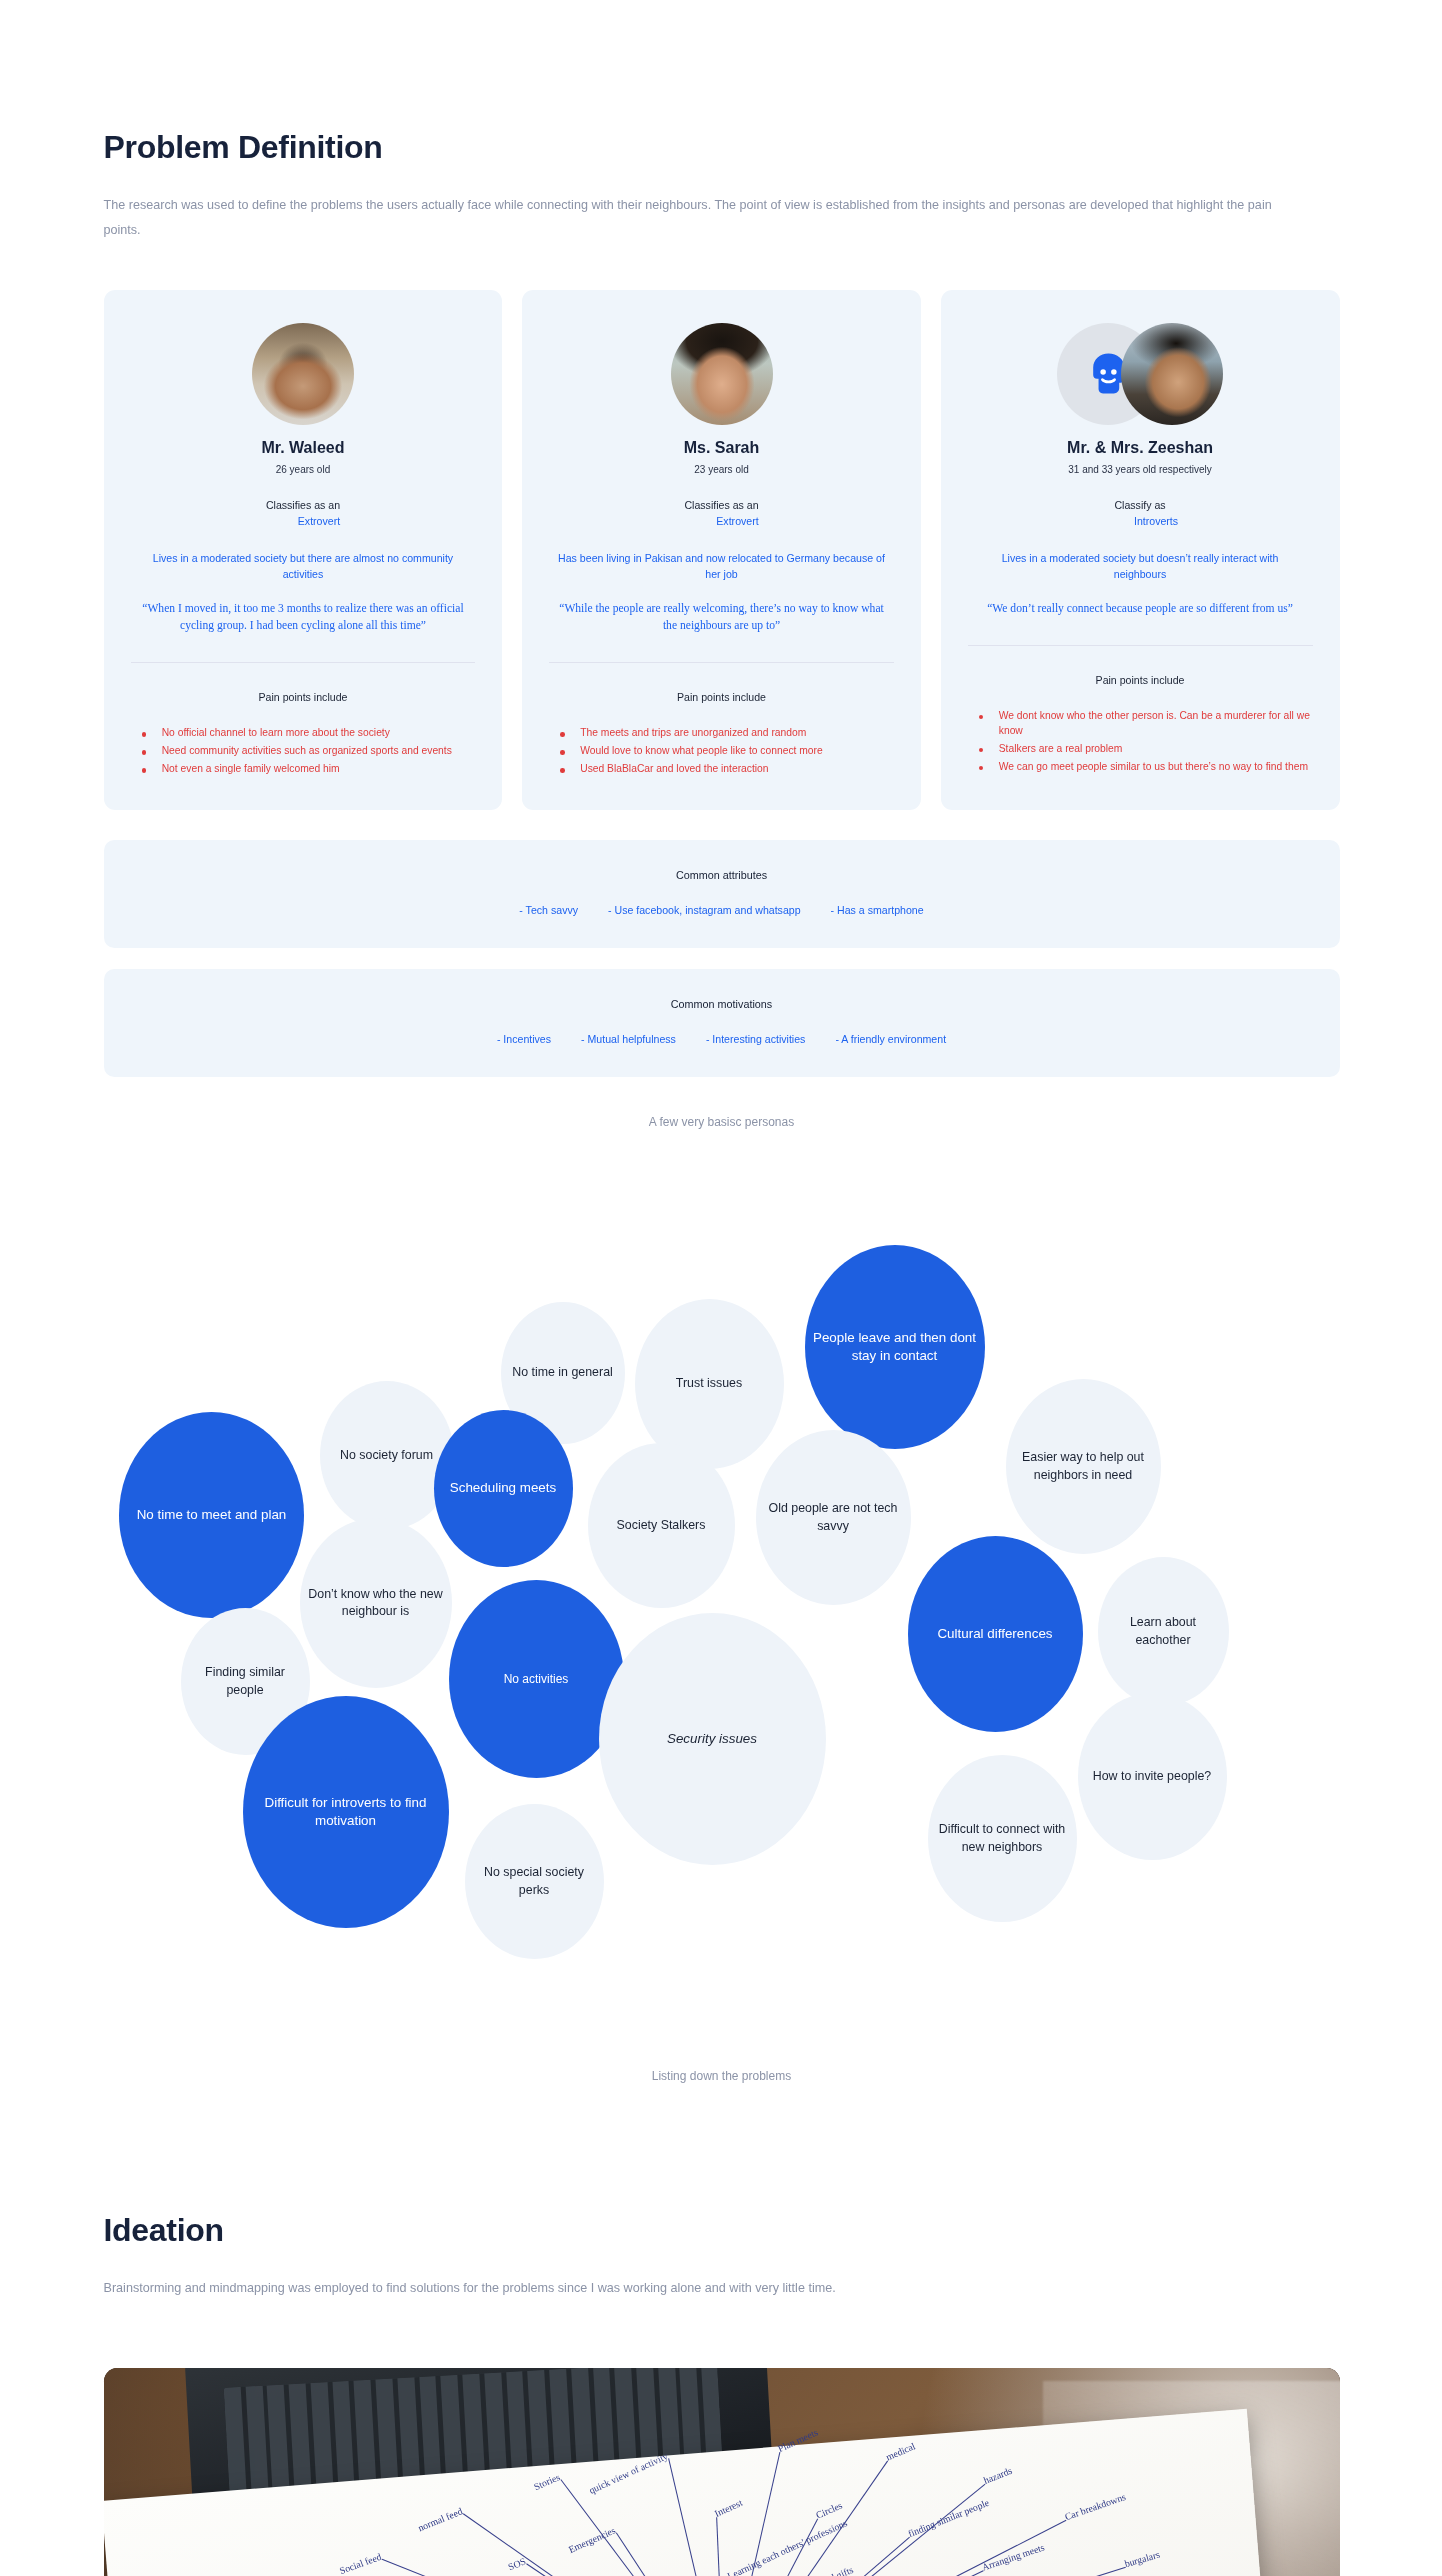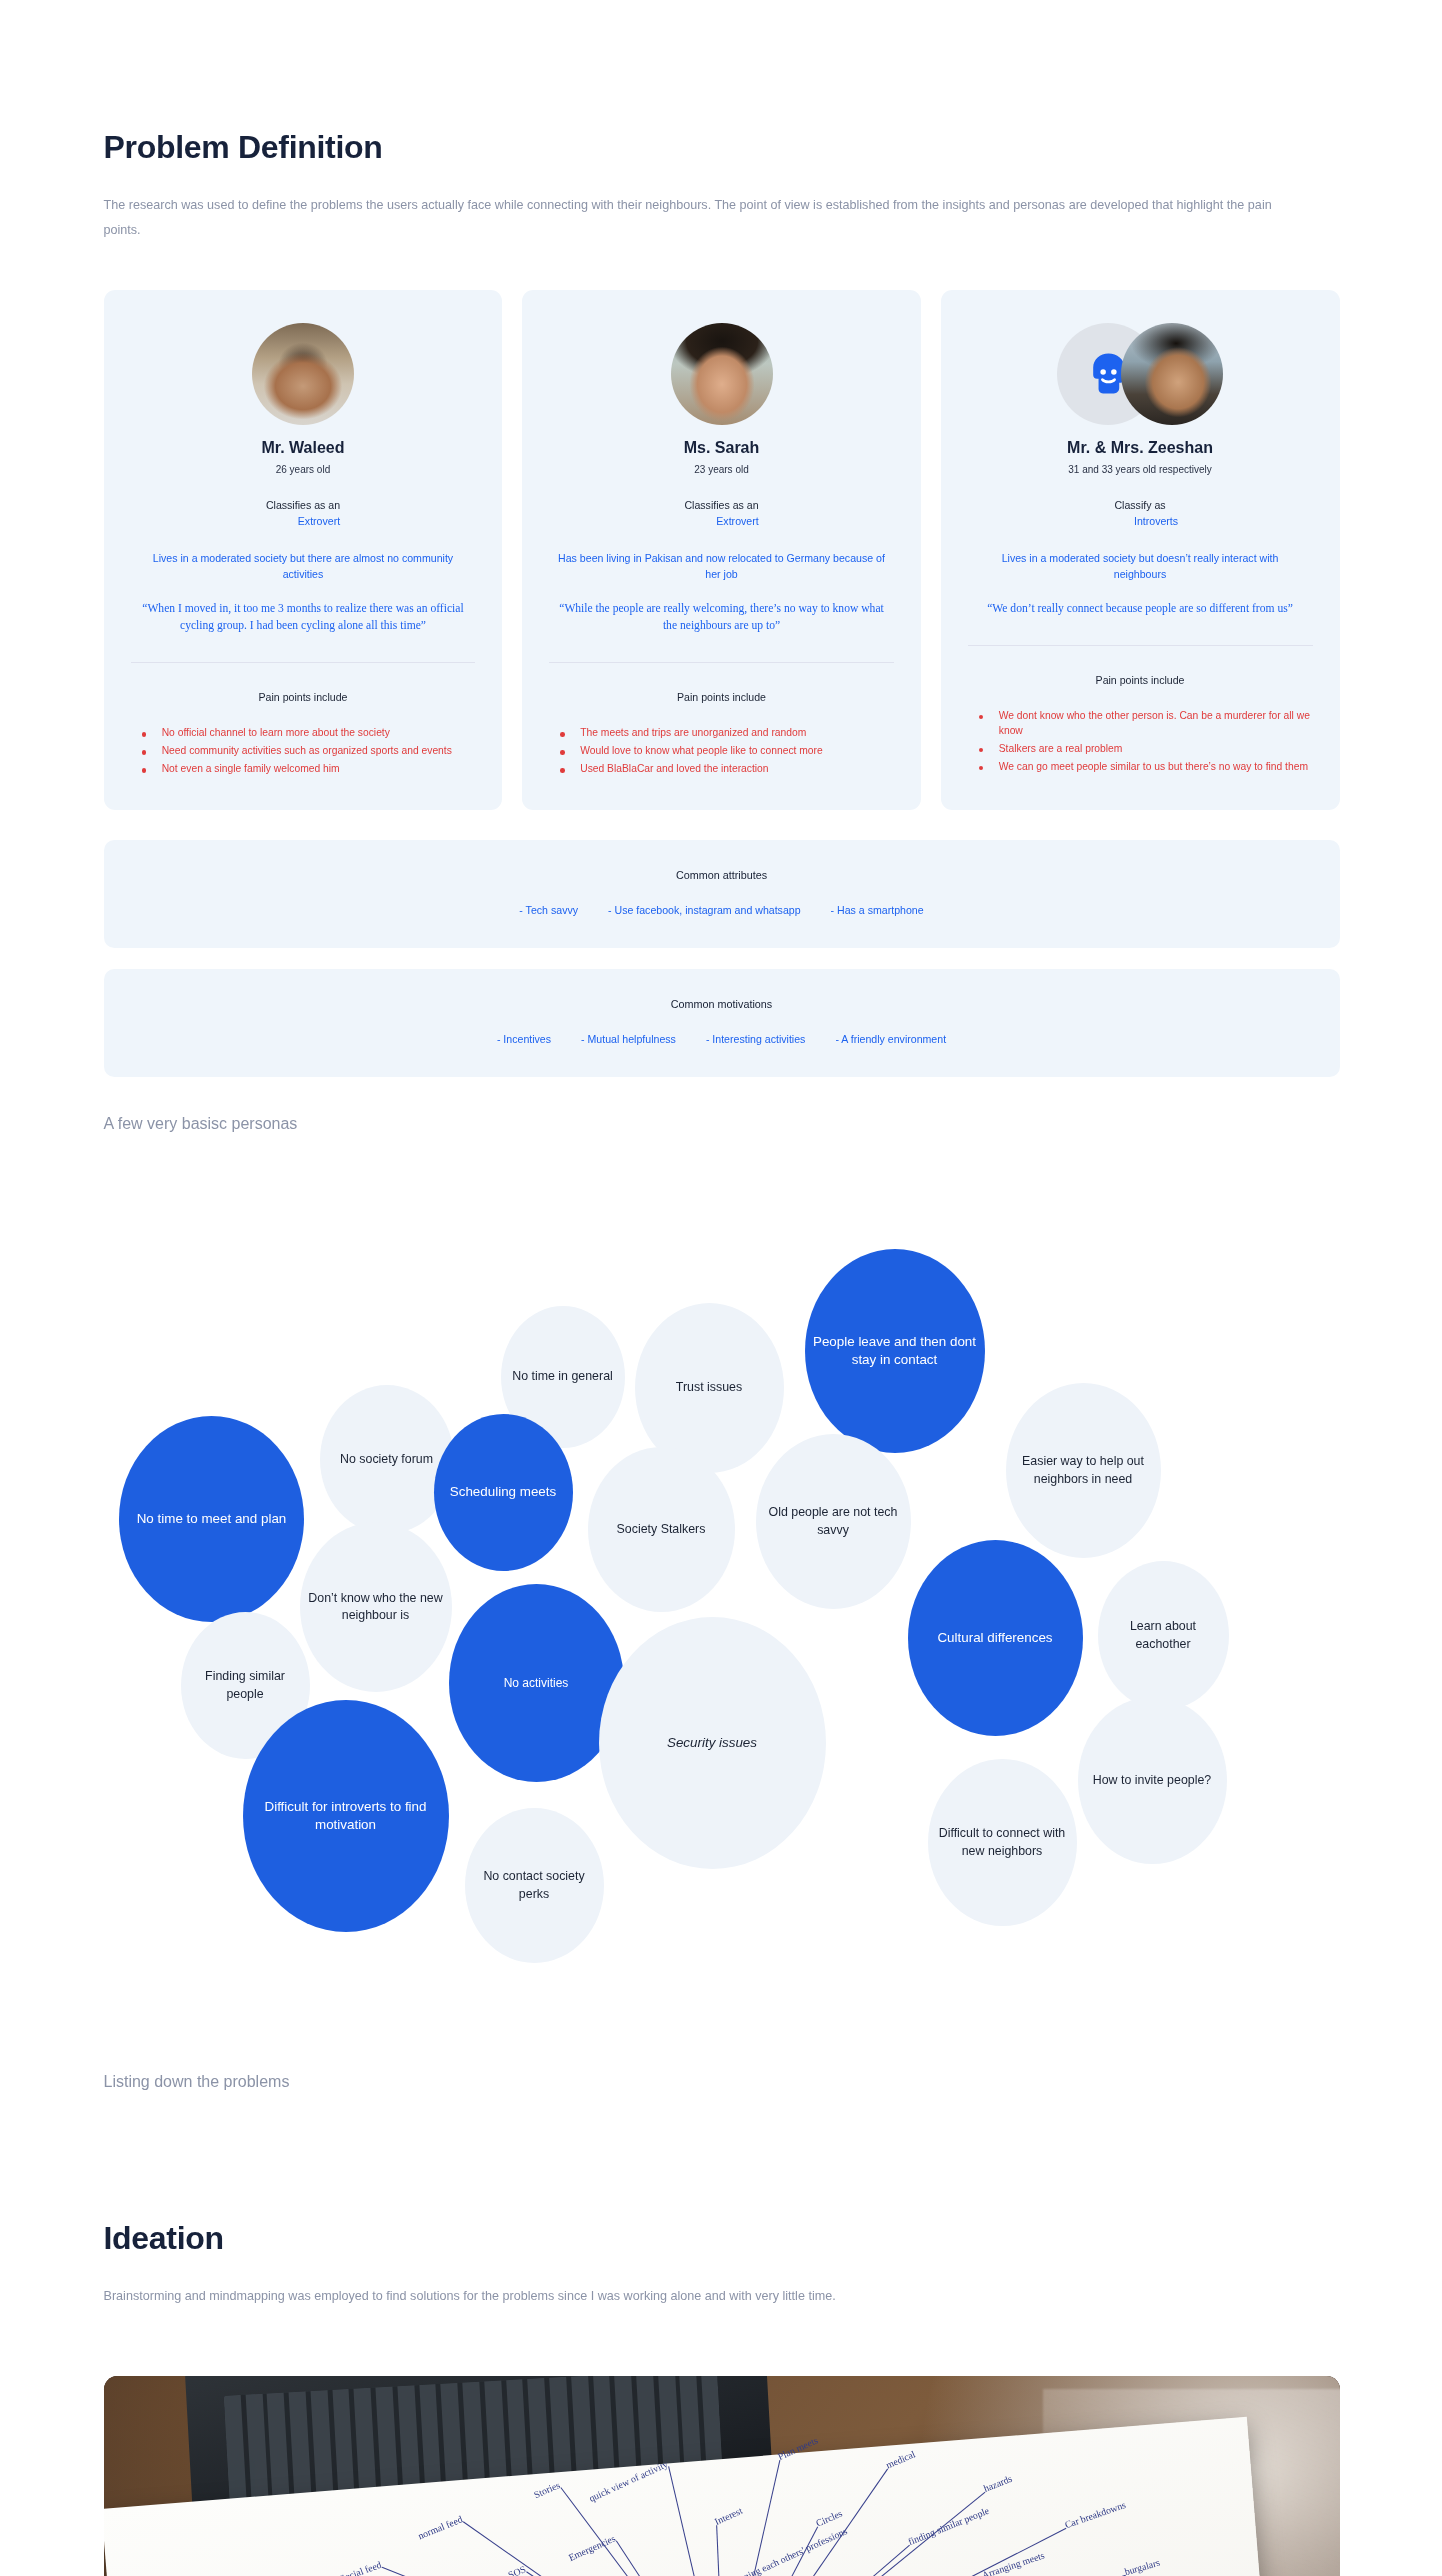--- a/index.html
+++ b/index.html
@@ -186,21 +186,22 @@
     display: flex;
     justify-content: center;
     gap: 30px;
     flex-wrap: wrap;
   }
   .common-item {
     font-size: 10.6px;
     color: #1d62ef;
   }
   .caption {
-    font-size: 16px;
+    text-align: center;
+    font-size: 12px;
     color: #8b93a7;
     margin-top: 38px;
   }
 
   
   .bubble-stage {
     position: relative;
     width: 1236px;
     height: 835px;
     margin: 67px auto 0 auto;
@@ -433,21 +434,21 @@
       <div class="bubble solid" style="left: 139px; top: 500px; width: 206px; height: 232px; font-size: 13.4px;">
         <span>Difficult for introverts to find motivation</span>
       </div>
       <div class="bubble light" style="left: 495px; top: 417px; width: 227px; height: 252px; font-size: 13.4px; font-style: italic;">
         <span>Security issues</span>
       </div>
       <div class="bubble light" style="left: 974px; top: 497px; width: 149px; height: 167px; font-size: 12.4px;">
         <span>How to invite people?</span>
       </div>
       <div class="bubble light" style="left: 361px; top: 608px; width: 139px; height: 155px; font-size: 12.4px;">
-        <span>No contact society perks</span>
+        <span>No special society perks</span>
       </div>
       <div class="bubble light" style="left: 824px; top: 559px; width: 149px; height: 167px; font-size: 12.4px;">
         <span>Difficult to connect with new neighbors</span>
       </div>
     </div>
   <div class="section-block">
     <div class="caption">Listing down the problems</div>
   </div>
 
   <div class="section-block">

